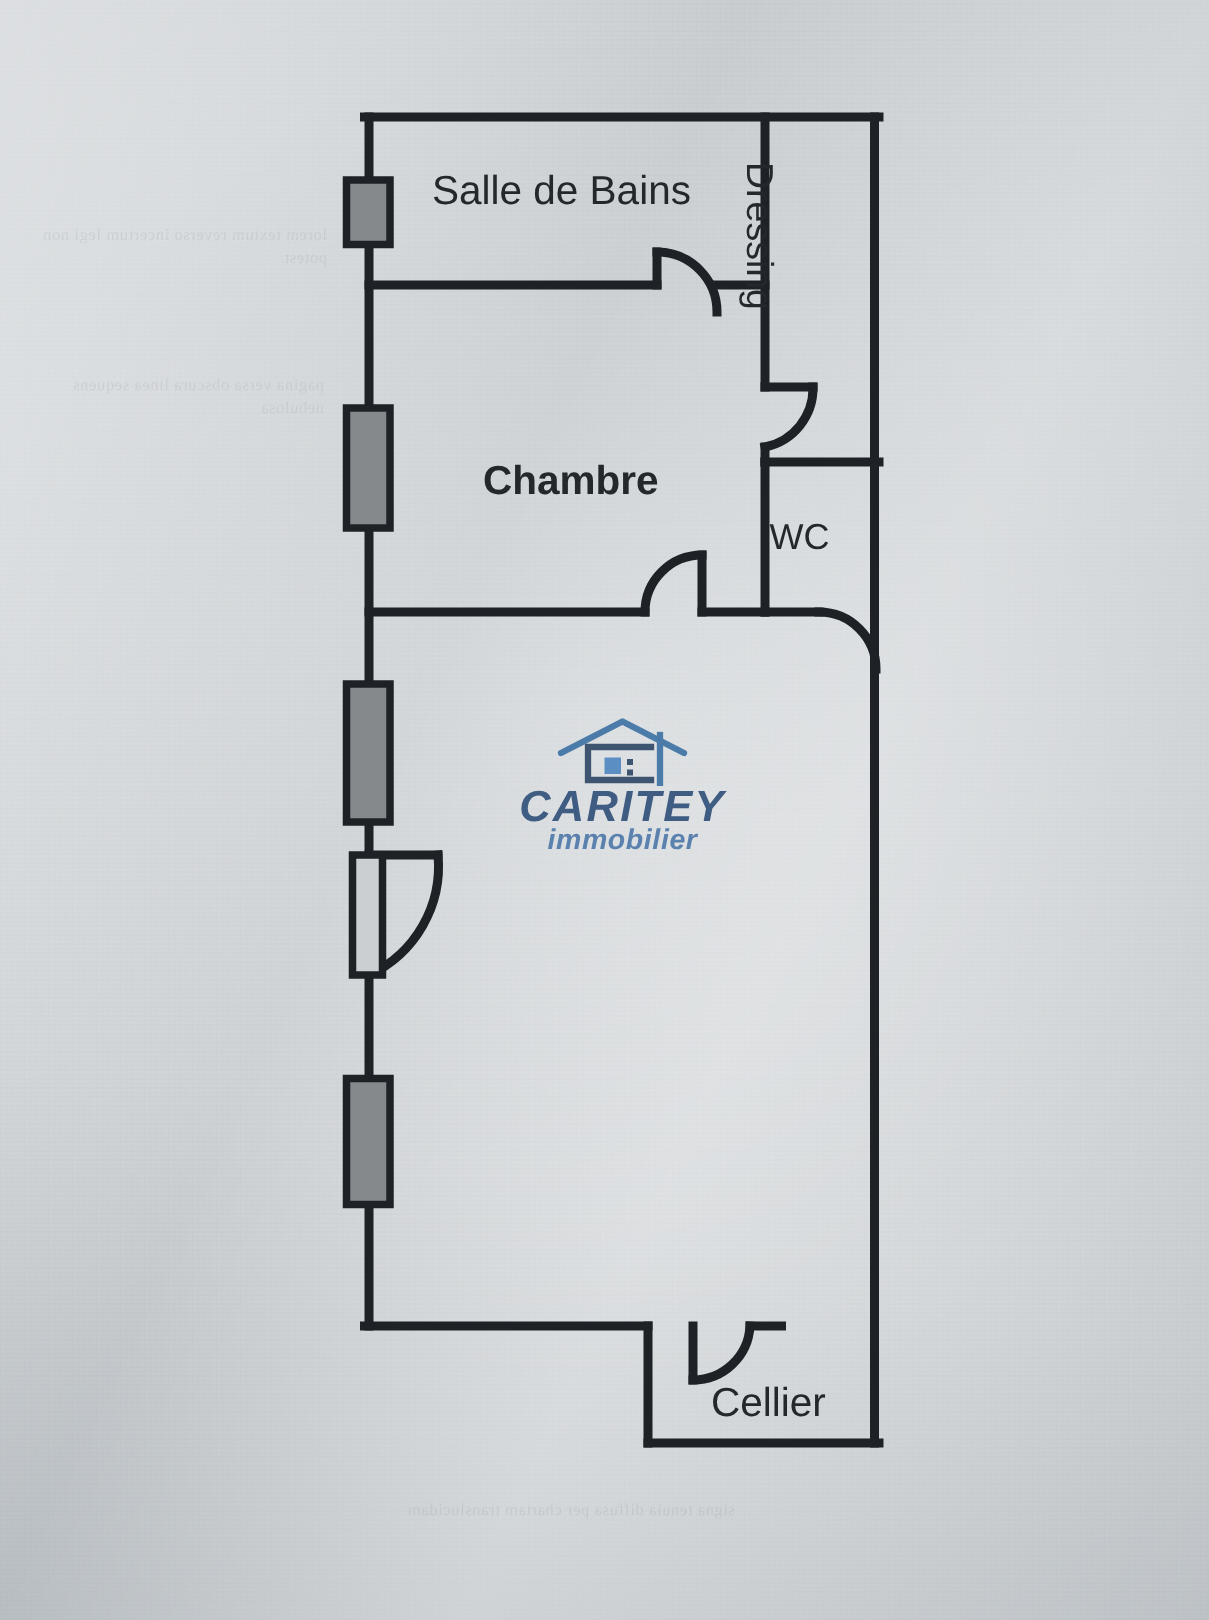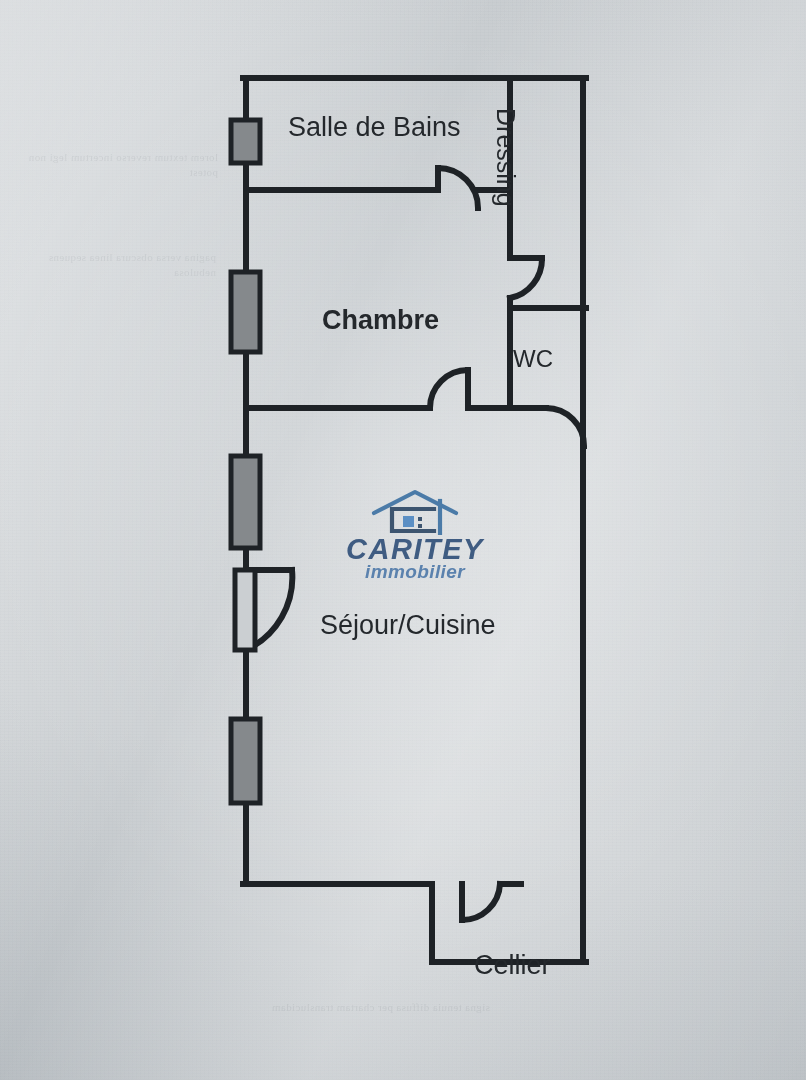--- a/index.html
+++ b/index.html
@@ -60,32 +60,32 @@
     position: absolute;
     color: #24282c;
     font-family: "Liberation Sans", sans-serif;
     font-weight: 400;
     white-space: nowrap;
     user-select: none;
   }
   .lbl-sdb      { left: 288px; top: 112px; font-size: 27px; }
   .lbl-chambre  { left: 322px; top: 305px; font-size: 27px; font-weight: bold; }
   .lbl-sejour   { left: 320px; top: 610px; font-size: 27px; }
-  .lbl-cellier  { left: 474px; top: 920px; font-size: 27px; margin-top: 30px; }
+  .lbl-cellier  { left: 474px; top: 920px; font-size: 27px; }
   .lbl-wc       { left: 513px; top: 345px; font-size: 24px; }
   .lbl-dressing {
     left: 520px; top: 108px; font-size: 25px;
     transform: rotate(90deg);
     transform-origin: left top;
   }
   
   #logo {
     position: absolute;
     left: 330px;
-    top: 487px;
+    top: 476px;
     width: 170px;
     height: 102px;
     user-select: none;
   }
   #logo .logo-mark {
     position: absolute;
     left: 40px; top: 0;
     width: 90px; height: 48px;
   }
   #logo .logo-word {
@@ -188,21 +188,20 @@
 
     <g stroke="#1e2226" stroke-width="5" fill="#cbcfd2">
       <rect x="235" y="570" width="20" height="80"></rect>
     </g>
   </svg>
 
   <div class="room-label lbl-sdb">Salle de Bains</div>
   <div class="room-label lbl-dressing">Dressing</div>
   <div class="room-label lbl-chambre">Chambre</div>
   <div class="room-label lbl-wc">WC</div>
-  <div class="room-label lbl-sejour">Séjour/Cuisine</div>
   <div class="room-label lbl-cellier">Cellier</div>
 
   <div id="logo">
     <svg class="logo-mark" viewBox="0 0 90 48">
 
       <path d="M 4 26 L 45 5 L 86 26" fill="none" stroke="#4b7ba8" stroke-width="4.2" stroke-linecap="round" stroke-linejoin="round"></path>
 
       <path d="M 64 22 L 22 22 L 22 44 L 64 44" fill="none" stroke="#3d5570" stroke-width="4.2" stroke-linecap="square" stroke-linejoin="miter"></path>
 
       <path d="M 70 14 L 70 46" fill="none" stroke="#4b7ba8" stroke-width="4.2" stroke-linecap="square"></path>

